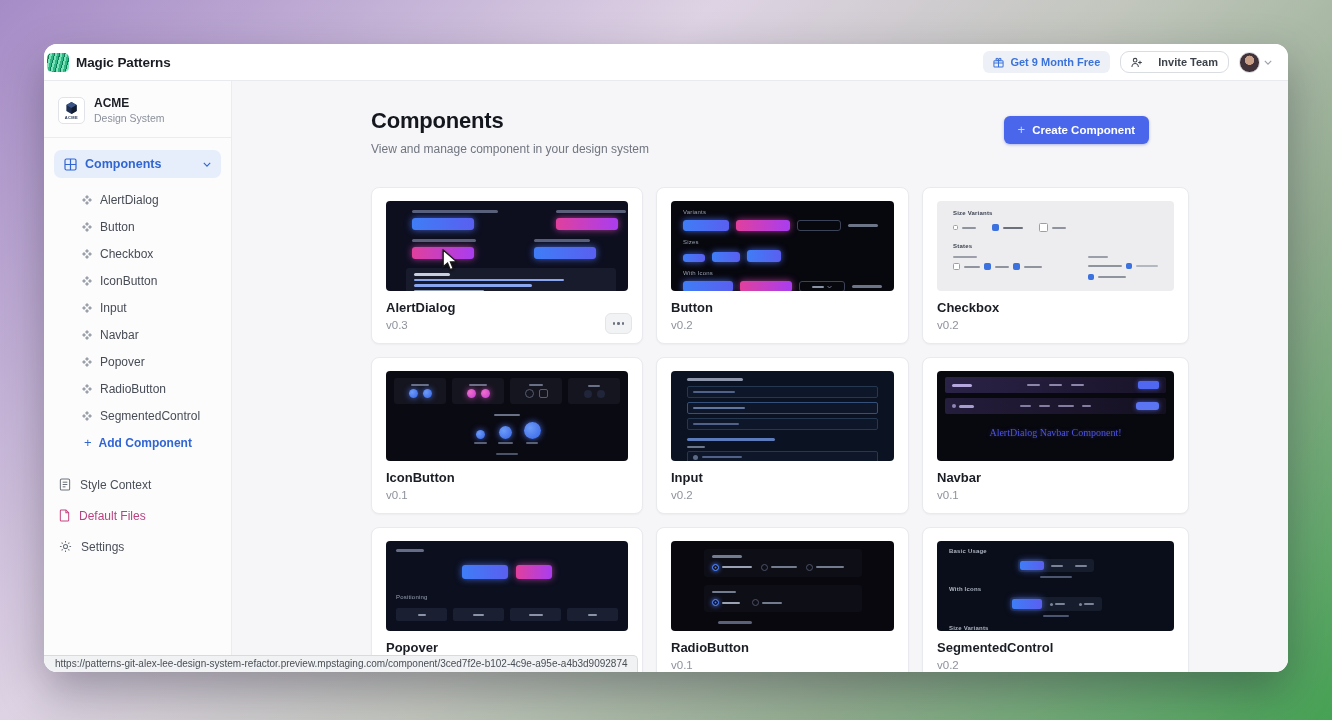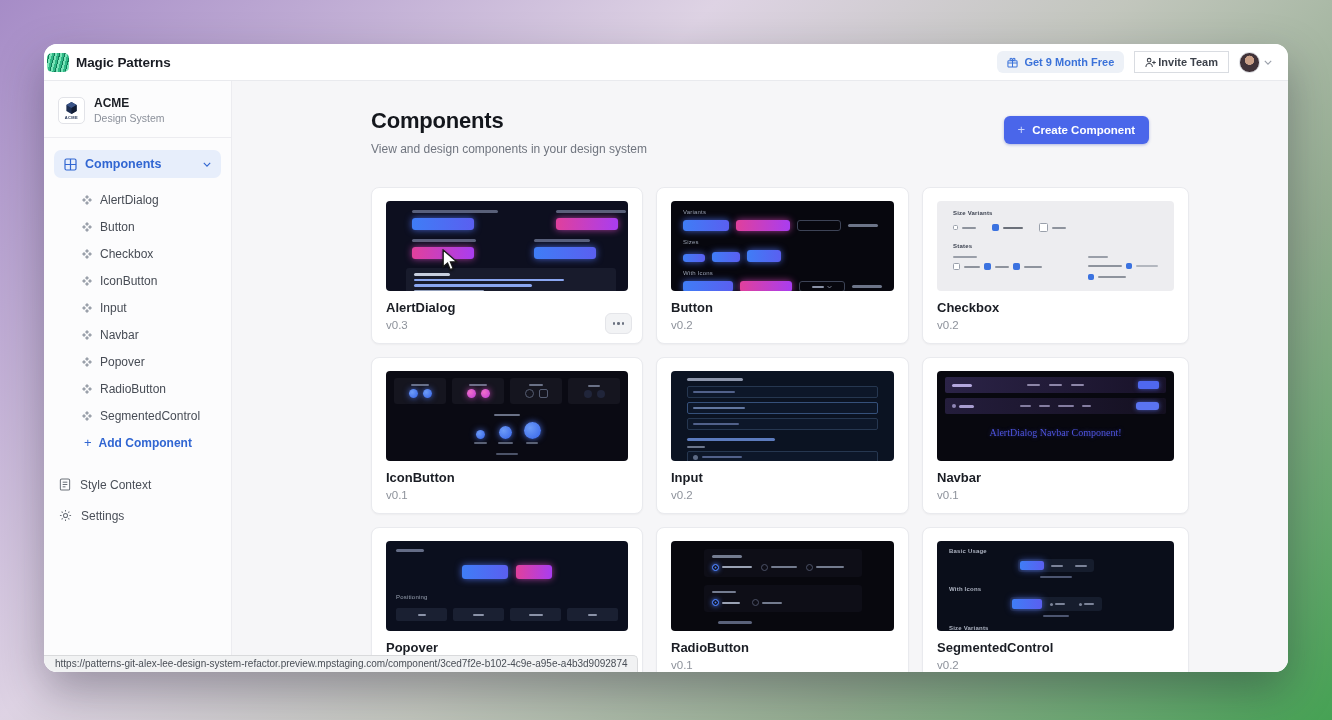--- a/index.html
+++ b/index.html
@@ -13,21 +13,21 @@
   .bar{border-radius:2px;flex:0 0 auto}
 
   .app-window{position:absolute;left:44px;top:44px;width:1244px;height:628px;background:#fff;border-radius:13px;box-shadow:0 18px 45px rgba(30,25,45,.35);overflow:hidden;display:flex;flex-direction:column}
 
   
   .topbar{flex:0 0 37px;display:flex;align-items:center;justify-content:space-between;border-bottom:1px solid #e9eaee;background:#fff;padding:0 16px 0 3px}
   .brand{display:flex;gap:7px;align-items:center;font-weight:700;font-size:13.5px;color:#1a1d24;letter-spacing:-.1px}
   .brand-logo{width:22px;height:19px;border-radius:5px;background:repeating-linear-gradient(105deg,#2fb886 0 2px,#117a57 2px 3px,#7ae4b8 3px 5px)}
   .topbar-right{display:flex;align-items:center;gap:10px}
   .chip-free{display:flex;gap:6px;align-items:center;background:#edf1f7;color:#3b72d9;font-size:11px;font-weight:600;padding:5px 10px;border-radius:6px;cursor:pointer}
-  .btn-invite{display:flex;gap:2px;align-items:center;background:#fff;border:1px solid #d9dce1;color:#3d424b;font-size:11px;font-weight:600;padding:4px 10px;border-radius:0;cursor:pointer}
+  .btn-invite{display:flex;gap:16px;align-items:center;background:#fff;border:1px solid #d9dce1;color:#3d424b;font-size:11px;font-weight:600;padding:4px 10px;border-radius:9px;cursor:pointer}
   .avatar{width:21px;height:21px;border-radius:50%;background:radial-gradient(circle at 50% 38%,#c99f87 0 30%,#403238 32% 100%);border:1px solid #d7d9de}
   .chev-s{width:8px;height:5px}
 
   .body-row{flex:1;display:flex;min-height:0}
 
   
   .sidebar{flex:0 0 188px;background:#fcfcfd;border-right:1px solid #ececf0;padding-top:8px}
   .ws{display:flex;gap:9px;align-items:center;padding:8px 14px 13px;border-bottom:1px solid #ececf0;margin-bottom:12px}
   .ws-logo{width:27px;height:27px;border-radius:5px;background:#fff;border:1px solid #e2e3e8;display:flex;flex-direction:column;align-items:center;justify-content:center;gap:1px}
   .ws-logo-text{font-size:4px;font-weight:700;color:#1e2f52;letter-spacing:.4px}
@@ -224,38 +224,47 @@
           <svg width="12" height="13" viewBox="0 0 12 14">
               <g fill="none" stroke="#6a7079" stroke-width="1.1">
                 <rect x="1" y="1" width="10" height="12" rx="1.5"></rect>
                 <line x1="3.5" y1="4.5" x2="8.5" y2="4.5"></line>
                 <line x1="3.5" y1="7" x2="8.5" y2="7"></line>
                 <line x1="3.5" y1="9.5" x2="6.5" y2="9.5"></line>
               </g>
             </svg>
           <span>Style Context</span>
         </div>
+        <div class="foot-item pink">
+          <svg width="11" height="13" viewBox="0 0 11 14">
+              <g fill="none" stroke="#c4447f" stroke-width="1.1">
+                <path d="M1 2 C1 1.4 1.4 1 2 1 L7 1 L10 4 L10 12 C10 12.6 9.6 13 9 13 L2 13 C1.4 13 1 12.6 1 12 Z"></path>
+                <path d="M7 1 L7 4 L10 4"></path>
+              </g>
+            </svg>
+          <span>Default Files</span>
+        </div>
         <div class="foot-item">
           <svg width="13" height="13" viewBox="0 0 14 14">
               <g fill="none" stroke="#6a7079" stroke-width="1.1">
                 <circle cx="7" cy="7" r="2.2"></circle>
                 <path d="M7 1 L7 2.8 M7 11.2 L7 13 M1 7 L2.8 7 M11.2 7 L13 7 M2.8 2.8 L4 4 M10 10 L11.2 11.2 M11.2 2.8 L10 4 M4 10 L2.8 11.2"></path>
               </g>
             </svg>
           <span>Settings</span>
         </div>
       </div>
     </div>
 
     <div class="main">
       <div class="main-inner">
         <div class="f jb" style="align-items:flex-start">
           <div>
             <div class="page-title">Components</div>
-            <div class="subtitle">View and design components in your design system</div>
+            <div class="subtitle">View and manage component in your design system</div>
           </div>
           <div class="btn-create" style="margin-top:8px">
             <span class="plus-g">+</span>
             <span>Create Component</span>
           </div>
         </div>
 
         <div class="grid">
 
           <div class="card">

